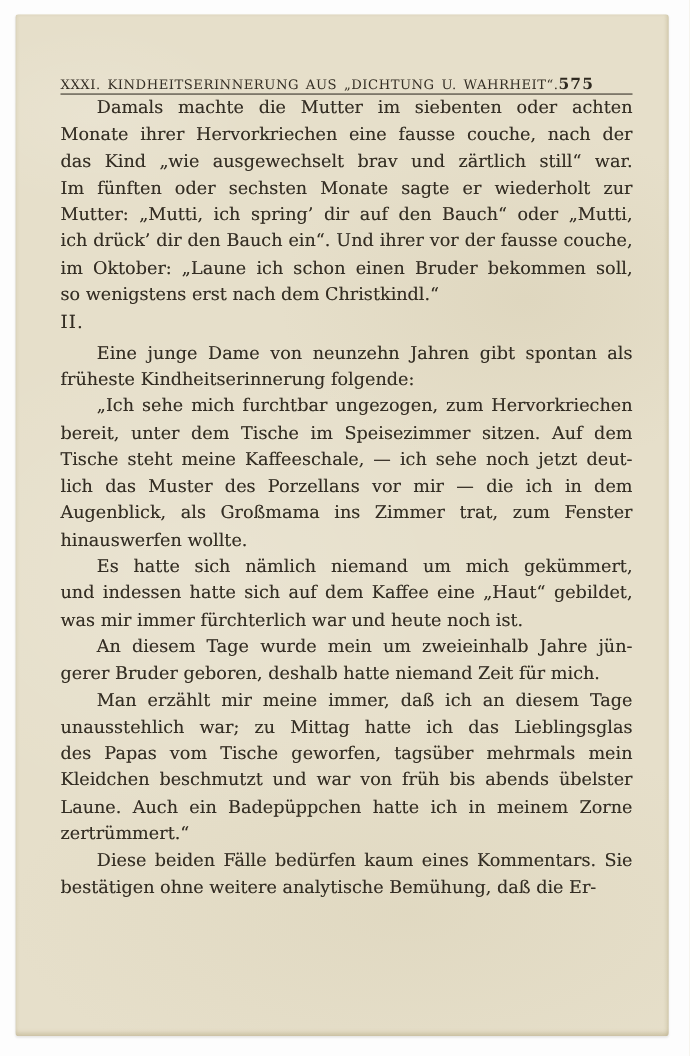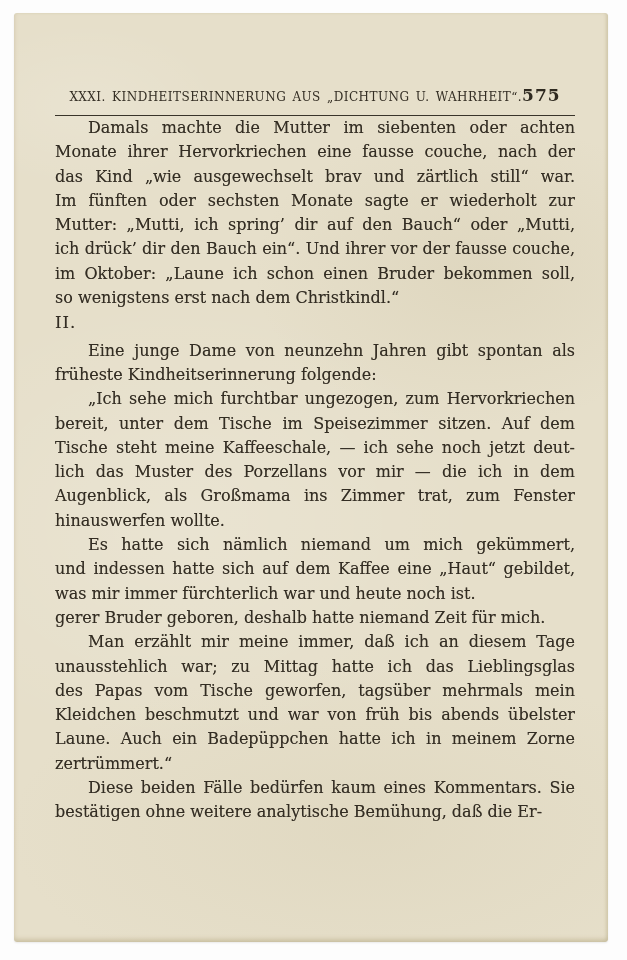--- a/index.html
+++ b/index.html
@@ -33,36 +33,36 @@
       0 1px 2px rgba(0,0,0,0.08);
     color: #332d23;
   }
   .page-inner {
     position: absolute;
     left: 41px;
     top: 0;
     width: 520px;
   }
   .running-header {
-    margin-top: 72px;
+    margin-top: 56px;
     display: flex;
     align-items: baseline;
-    justify-content: center;
+    justify-content: flex-start;
     border-bottom: 1.6px solid #39342a;
-    padding-bottom: 10px;
+    padding-bottom: 0;
   }
   .running-header .header-title {
     font-size: 12px;
     letter-spacing: 0.45px;
     word-spacing: 2px;
     color: #342e24;
     white-space: nowrap;
   }
   .running-header .page-number {
-    font-size: 17px;
+    font-size: 14px;
     font-weight: bold;
     letter-spacing: 1px;
     color: #2f2a20;
   }
   .text-body {
     font-size: 16px;
     line-height: 24.3px;
     color: #332d23;
     text-shadow: 0 0 0.5px rgba(51,45,35,0.45);
   }
@@ -110,20 +110,21 @@
         <div class="text-line last-line">früheste Kindheitserinnerung folgende:</div>
         <div class="text-line first-indent">„Ich sehe mich furchtbar ungezogen, zum Hervorkriechen</div>
         <div class="text-line">bereit, unter dem Tische im Speisezimmer sitzen. Auf dem</div>
         <div class="text-line">Tische steht meine Kaffeeschale, — ich sehe noch jetzt deut-</div>
         <div class="text-line">lich das Muster des Porzellans vor mir — die ich in dem</div>
         <div class="text-line">Augenblick, als Großmama ins Zimmer trat, zum Fenster</div>
         <div class="text-line last-line">hinauswerfen wollte.</div>
         <div class="text-line first-indent">Es hatte sich nämlich niemand um mich gekümmert,</div>
         <div class="text-line">und indessen hatte sich auf dem Kaffee eine „Haut“ gebildet,</div>
         <div class="text-line last-line">was mir immer fürchterlich war und heute noch ist.</div>
+        <div class="text-line first-indent">An diesem Tage wurde mein um zweieinhalb Jahre jün-</div>
         <div class="text-line last-line">gerer Bruder geboren, deshalb hatte niemand Zeit für mich.</div>
         <div class="text-line first-indent">Man erzählt mir meine immer, daß ich an diesem Tage</div>
         <div class="text-line">unausstehlich war; zu Mittag hatte ich das Lieblingsglas</div>
         <div class="text-line">des Papas vom Tische geworfen, tagsüber mehrmals mein</div>
         <div class="text-line">Kleidchen beschmutzt und war von früh bis abends übelster</div>
         <div class="text-line">Laune. Auch ein Badepüppchen hatte ich in meinem Zorne</div>
         <div class="text-line last-line">zertrümmert.“</div>
         <div class="text-line first-indent">Diese beiden Fälle bedürfen kaum eines Kommentars. Sie</div>
         <div class="text-line last-line">bestätigen ohne weitere analytische Bemühung, daß die Er-</div>
       </div>

